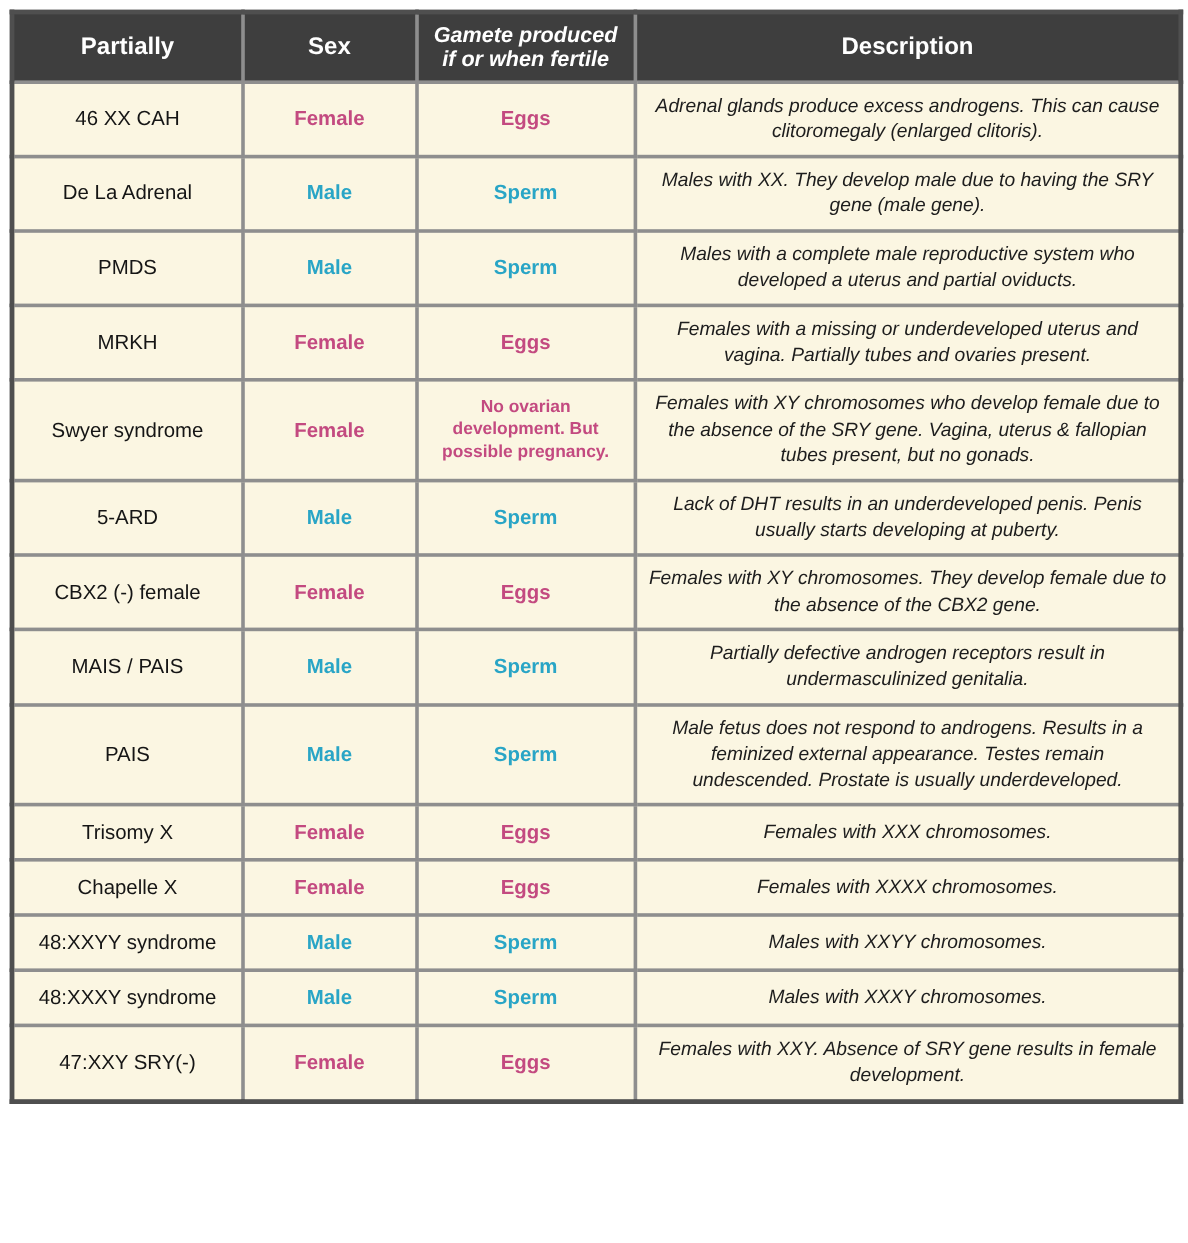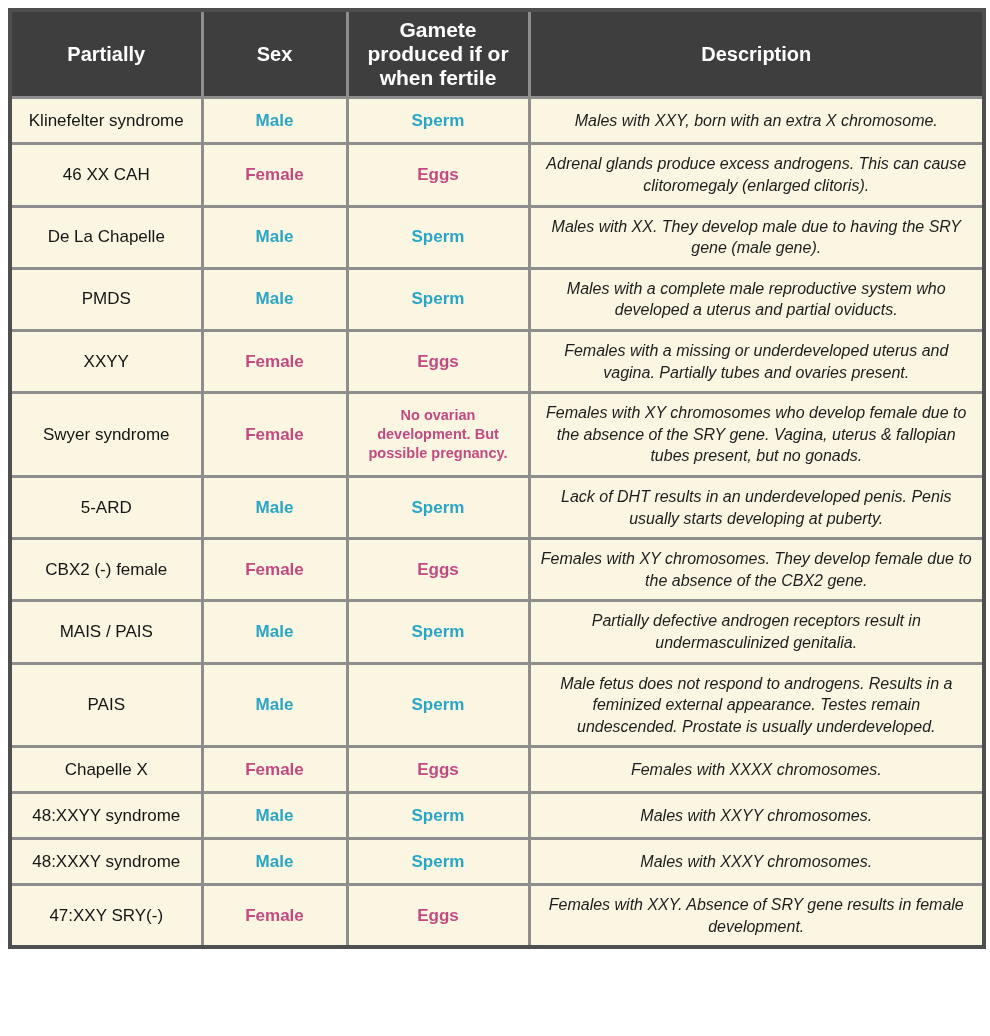--- a/index.html
+++ b/index.html
@@ -42,22 +42,23 @@
   }
   thead th {
     background: var(--header-bg);
     color: var(--header-text);
     font-weight: bold;
     font-size: 20px;
     height: 58px;
     line-height: 1.15;
   }
   thead th.col-gamete-h {
-    font-size: 21px;
+    font-size: 18px;
     padding: 6px 12px;
+    font-style: italic;
   }
   tbody td {
     background: var(--cell-bg);
     height: 46px;
   }
   td.cond {
     font-size: 17px;
     color: #151515;
   }
   td.sex, td.gamete {
@@ -97,45 +98,39 @@
     <thead>
       <tr>
         <th>Partially</th>
         <th>Sex</th>
         <th class="col-gamete-h">Gamete produced if or when fertile</th>
         <th>Description</th>
       </tr>
     </thead>
     <tbody>
         <tr>
-          <td class="cond">Klinefelter syndrome</td>
-          <td class="sex male">Male</td>
-          <td class="gamete male">Sperm</td>
-          <td class="desc">Males with XXY, born with an extra X chromosome.</td>
-        </tr>
-        <tr>
           <td class="cond">46 XX CAH</td>
           <td class="sex female">Female</td>
           <td class="gamete female">Eggs</td>
           <td class="desc">Adrenal glands produce excess androgens. This can cause clitoromegaly (enlarged clitoris).</td>
         </tr>
         <tr>
-          <td class="cond">De La Chapelle</td>
+          <td class="cond">De La Adrenal</td>
           <td class="sex male">Male</td>
           <td class="gamete male">Sperm</td>
           <td class="desc">Males with XX. They develop male due to having the SRY gene (male gene).</td>
         </tr>
         <tr>
           <td class="cond">PMDS</td>
           <td class="sex male">Male</td>
           <td class="gamete male">Sperm</td>
           <td class="desc">Males with a complete male reproductive system who developed a uterus and partial oviducts.</td>
         </tr>
         <tr>
-          <td class="cond">XXYY</td>
+          <td class="cond">MRKH</td>
           <td class="sex female">Female</td>
           <td class="gamete female">Eggs</td>
           <td class="desc">Females with a missing or underdeveloped uterus and vagina. Partially tubes and ovaries present.</td>
         </tr>
         <tr>
           <td class="cond">Swyer syndrome</td>
           <td class="sex female">Female</td>
           <td class="gamete female gamete-note">No ovarian development. But possible pregnancy.</td>
           <td class="desc">Females with XY chromosomes who develop female due to the absence of the SRY gene. Vagina, uterus &amp; fallopian tubes present, but no gonads.</td>
         </tr>
@@ -157,20 +152,26 @@
           <td class="gamete male">Sperm</td>
           <td class="desc">Partially defective androgen receptors result in undermasculinized genitalia.</td>
         </tr>
         <tr>
           <td class="cond">PAIS</td>
           <td class="sex male">Male</td>
           <td class="gamete male">Sperm</td>
           <td class="desc">Male fetus does not respond to androgens. Results in a feminized external appearance. Testes remain undescended. Prostate is usually underdeveloped.</td>
         </tr>
         <tr>
+          <td class="cond">Trisomy X</td>
+          <td class="sex female">Female</td>
+          <td class="gamete female">Eggs</td>
+          <td class="desc">Females with XXX chromosomes.</td>
+        </tr>
+        <tr>
           <td class="cond">Chapelle X</td>
           <td class="sex female">Female</td>
           <td class="gamete female">Eggs</td>
           <td class="desc">Females with XXXX chromosomes.</td>
         </tr>
         <tr>
           <td class="cond">48:XXYY syndrome</td>
           <td class="sex male">Male</td>
           <td class="gamete male">Sperm</td>
           <td class="desc">Males with XXYY chromosomes.</td>

